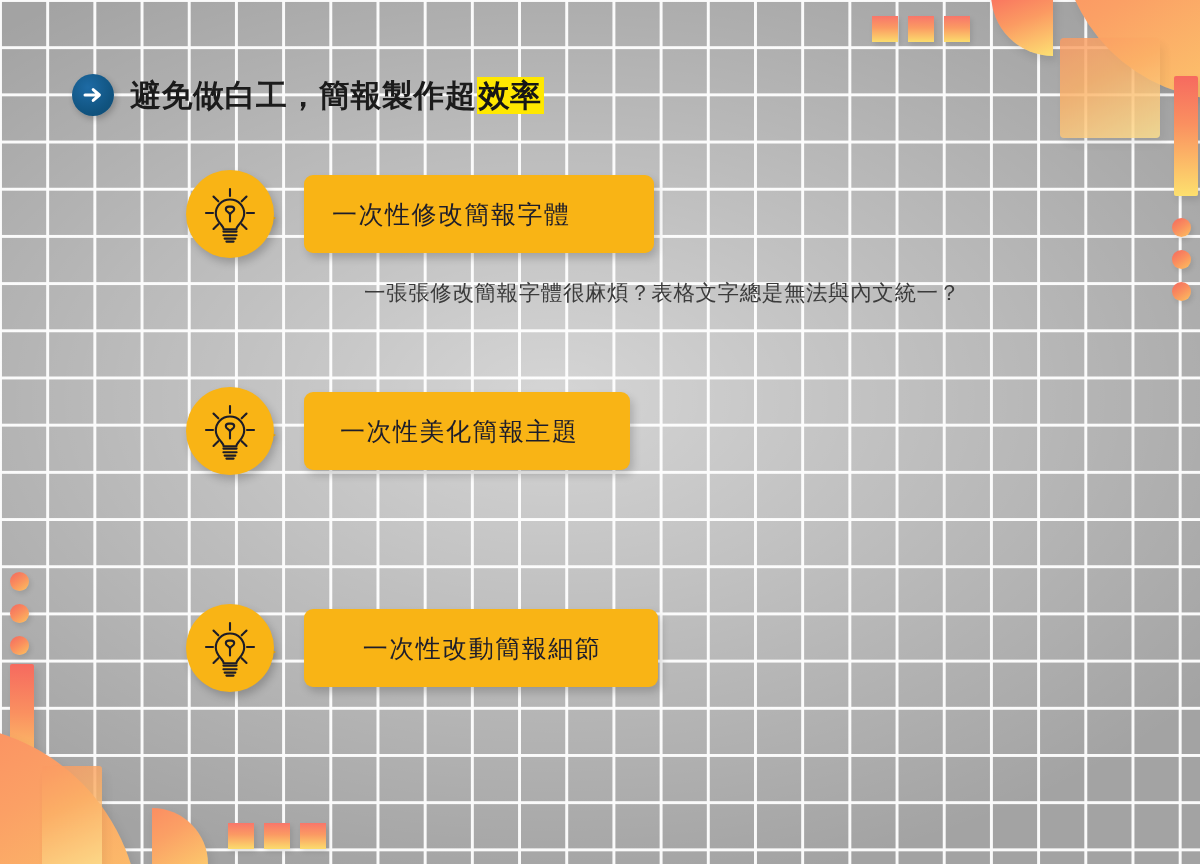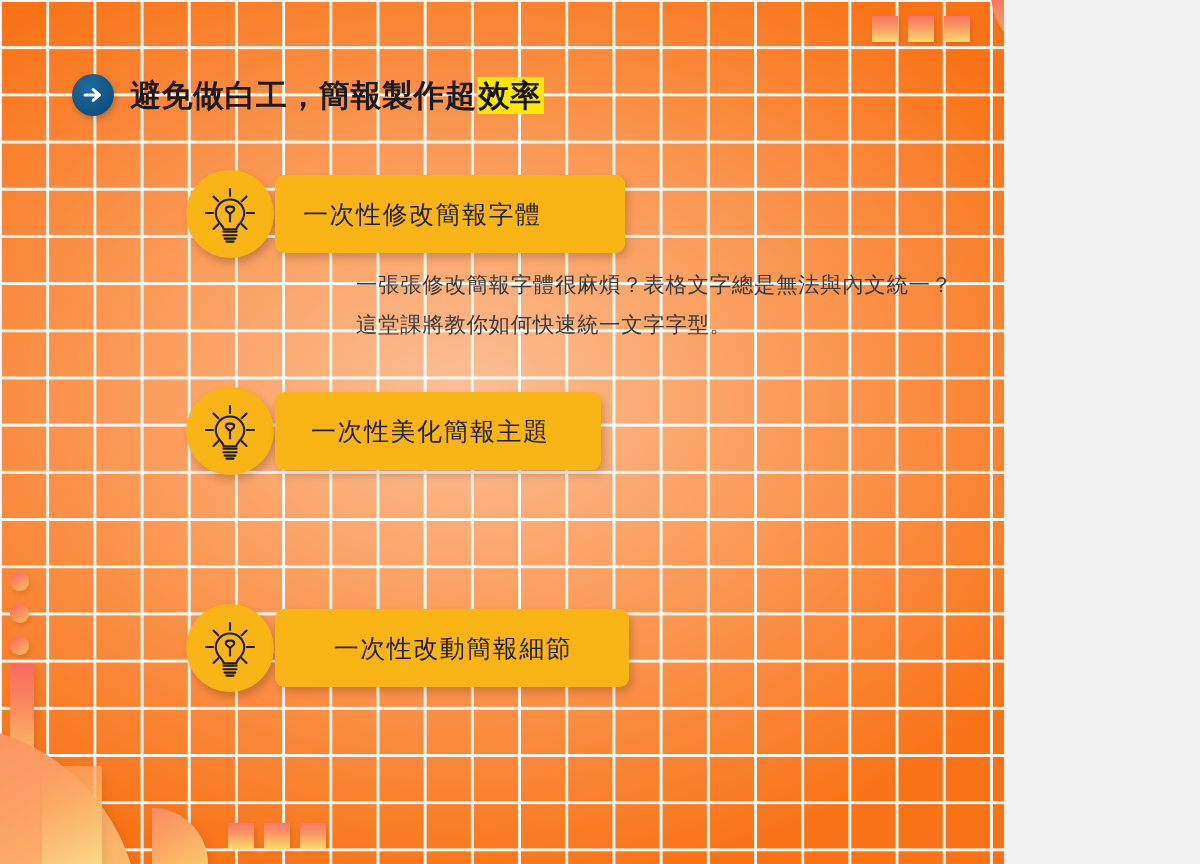--- a/index.html
+++ b/index.html
@@ -14,23 +14,23 @@
   body {
     font-family: "Liberation Sans", "DejaVu Sans", sans-serif;
     background: #f2f2f2;
     position: relative;
   }
 
   
   #slide {
     position: absolute;
     inset: 0;
-    width: 1004px;
+    width: 1200px;
     height: 864px;
-    background-color: #f97316;
+    background-color: #a3a3a3;
     overflow: hidden;
   }
 
   .grid-layer {
     position: absolute;
     inset: 0;
     background-image:
       linear-gradient(to right, #ffffff 0px, #ffffff 3px, transparent 3px),
       linear-gradient(to bottom, #ffffff 0px, #ffffff 3px, transparent 3px);
     background-size: 47.2px 47.2px;
@@ -154,21 +154,21 @@
     filter: drop-shadow(2px 3px 3px rgba(0,0,0,0.16));
   }
   .bulb-icon {
     position: absolute;
     left: 14px; top: 13px;
     width: 60px; height: 62px;
   }
 
   .card {
     position: absolute;
-    left: 275px;
+    left: 304px;
     top: 5px;
     height: 78px;
     background: #f9b415;
     border-radius: 9px;
     display: flex;
     align-items: center;
     box-shadow: 3px 5px 8px rgba(0,0,0,0.18);
     padding: 0 26px 0 28px;
   }
   #card-0 { width: 350px; }
@@ -187,21 +187,21 @@
   .body-text {
     position: absolute;
     left: 356px;
     top: 96px;
     font-size: 21.5px;
     color: #3b3b3b;
     line-height: 1.85;
     letter-spacing: 0.6px;
     white-space: nowrap;
   }
-  .body-text p { margin: 0; }
+  .body-text p { margin: 8px; }
 </style>
 </head>
 <body>
 
 <div id="slide">
 
   <div class="grid-layer"></div>
   <div class="grid-vignette"></div>
 
   <div class="deco sq-sm" style="left:872px; top:16px;"></div>
@@ -268,21 +268,20 @@
             <path d="M26.4 58.6 h7.2"></path>
           </g>
         </svg>
       </div>
       <div class="card" id="card-0">
         <span class="card-title">一次性修改簡報字體</span>
       </div>
     </div>
     <div class="body-text">
       <p>一張張修改簡報字體很麻煩？表格文字總是無法與內文統一？</p>
-      <p>這堂課將教你如何快速統一文字字型。</p>
     </div>
   </div>
 
   <div class="section" id="section-1">
     <div class="head-row">
       <div class="bulb-bubble">
         <div class="bulb-tail"></div>
         <div class="bulb-circle"></div>
         <svg class="bulb-icon" viewBox="0 0 60 62">
           <g fill="none" stroke="#1c1c28" stroke-width="2.1" stroke-linecap="round">

